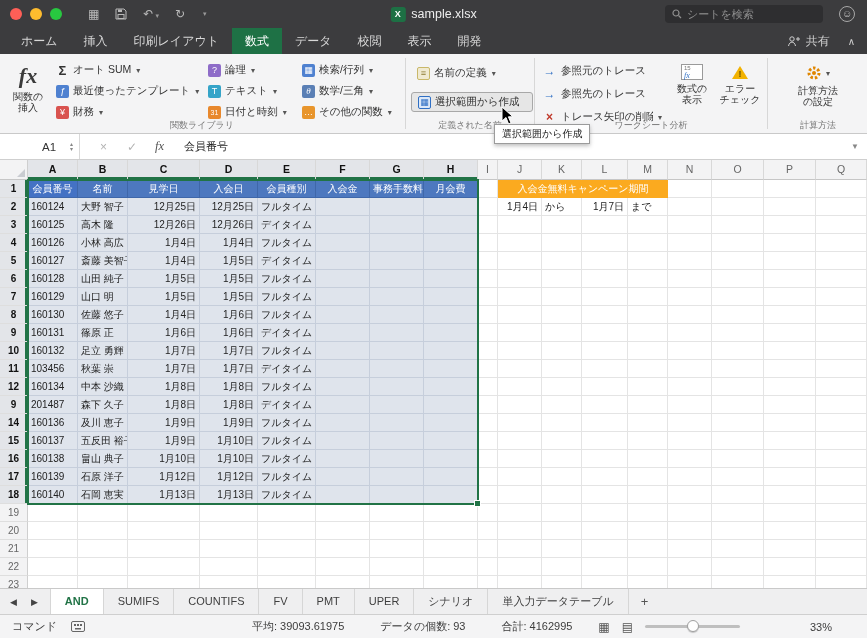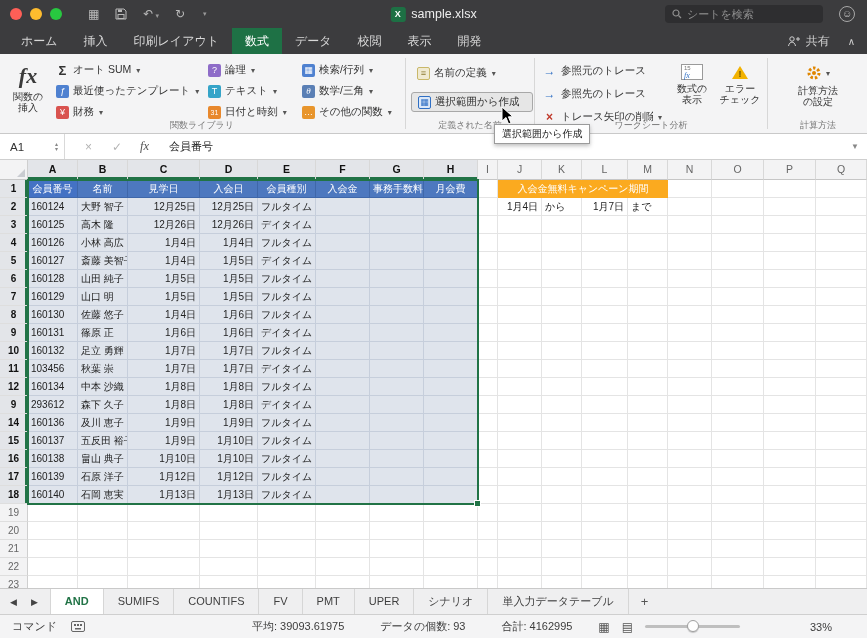--- a/index.html
+++ b/index.html
@@ -66,21 +66,21 @@
   .warn-tri { position:absolute; left:1px; top:2px; width:0; height:0; border-left:8px solid transparent; border-right:8px solid transparent; border-bottom:13px solid #f2b200; }
   .warn-ex { position:absolute; left:0; right:0; top:5px; text-align:center; font-size:9px; font-weight:bold; color:#6b5200; }
   .calc-ic { display:flex; align-items:center; gap:3px; height:18px; }
 
   
   #tooltip { position:absolute; left:494px; top:124px; z-index:50; background:#fefefe; border:1px solid #9b9b9b; box-shadow:0 2px 4px rgba(0,0,0,.25); padding:2px 7px; font-size:10px; color:#222; white-space:nowrap; }
   #cursor { position:absolute; left:501px; top:106px; z-index:60; pointer-events:none; }
 
   
   #formula-bar { position:absolute; top:134px; left:0; width:867px; height:26px; background:#fff; border-bottom:1px solid #cfcfcf; display:flex; align-items:center; }
-  .namebox { width:65px; height:100%; border-right:1px solid #d9d9d9; display:flex; align-items:center; position:relative; }
+  .namebox { width:80px; height:100%; border-right:1px solid #d9d9d9; display:flex; align-items:center; position:relative;padding-left:32px; }
   .namebox .ref { padding-left:10px; font-size:11.5px; color:#333; flex:1; }
   .stepper { display:flex; flex-direction:column; margin-right:6px; font-size:6px; line-height:5px; color:#888; text-align:center; }
   .fb-ic { margin-left:20px; font-size:12px; color:#b3b3b3; }
   .fb-fx { margin-left:18px; font-style:italic; font-family:"Liberation Serif",serif; font-size:12.5px; color:#555; }
   .fb-content { margin-left:20px; font-size:11px; color:#222; }
   .fb-dd { position:absolute; right:8px; font-size:8px; color:#888; }
 
   
   #sheet { position:absolute; top:160px; left:0; width:867px; height:428px; overflow:hidden; background:#fff; }
   #col-headers { display:flex; }
@@ -593,21 +593,21 @@
           <div class="cell" style="width: 40px;"></div>
           <div class="cell" style="width: 46px;"></div>
           <div class="cell" style="width: 40px;"></div>
           <div class="cell" style="width: 44px;"></div>
           <div class="cell" style="width: 52px;"></div>
           <div class="cell" style="width: 52px;"></div>
           <div class="cell" style="width: 51px;"></div>
         </div>
         <div class="grow">
           <div class="rh selh">9</div>
-          <div class="cell sel all" style="width: 50px;">293612</div>
+          <div class="cell sel all" style="width: 50px;">201487</div>
           <div class="cell sel all" style="width: 50px;">森下 久子</div>
           <div class="cell sel alr" style="width: 72px;">1月8日</div>
           <div class="cell sel alr" style="width: 58px;">1月8日</div>
           <div class="cell sel all" style="width: 58px;">デイタイム</div>
           <div class="cell sel" style="width: 54px;"></div>
           <div class="cell sel" style="width: 54px;"></div>
           <div class="cell sel" style="width: 54px;"></div>
           <div class="cell" style="width: 20px;"></div>
           <div class="cell" style="width: 44px;"></div>
           <div class="cell" style="width: 40px;"></div>

